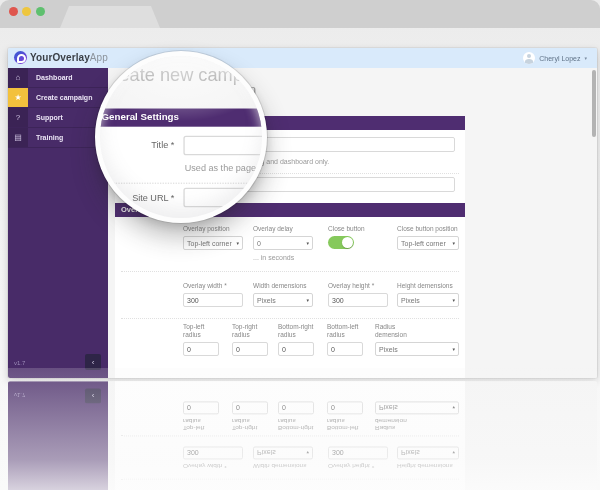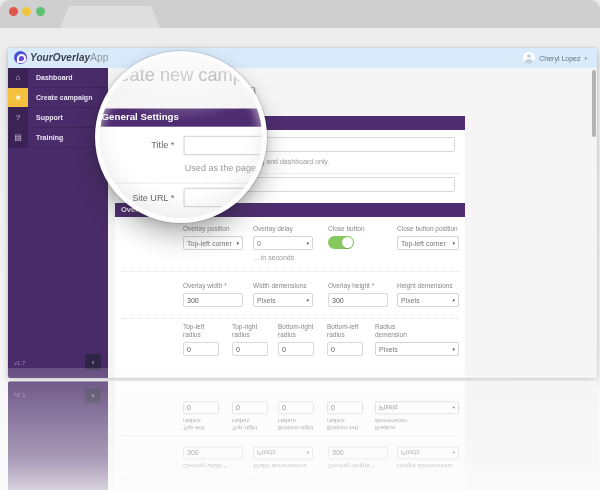--- a/index.html
+++ b/index.html
@@ -20,21 +20,21 @@
   
   .window{position:absolute;left:8px;top:48px;width:589px;height:330px;background:#f5f5f5;
     border-radius:2px;overflow:hidden;box-shadow:0 3px 9px rgba(0,0,0,.18),0 0 0 1px rgba(0,0,0,.05);}
   .appbar{position:absolute;left:0;top:0;width:100%;height:20px;background:#d9eafb;}
   .logo{position:absolute;left:6px;top:3px;display:flex;align-items:center;gap:3px;}
   .logomark{width:13px;height:13px;border-radius:50%;
     background:linear-gradient(140deg,#4556d4 25%,#7e3ed8 85%);position:relative;display:inline-block;}
   .logomark::after{content:"";position:absolute;left:3px;top:3px;width:5px;height:5px;
     border:2px solid #fff;border-radius:50% 50% 50% 10%;}
   .logotext{font-size:10px;letter-spacing:.1px;}
-  .logotext b{color:#3a3f46;font-weight:bold;font-style:italic;}
+  .logotext b{color:#3a3f46;font-weight:bold;}
   .logotext i{color:#8d949c;font-style:normal;}
   .user{position:absolute;right:10px;top:4px;display:flex;align-items:center;gap:4px;cursor:pointer;}
   .avatar{width:12px;height:12px;border-radius:50%;background:#ffffff;position:relative;overflow:hidden;}
   .avatar::before{content:"";position:absolute;left:4px;top:2px;width:4px;height:4px;border-radius:50%;background:#c7d3de;}
   .avatar::after{content:"";position:absolute;left:2px;top:7px;width:8px;height:5px;border-radius:50% 50% 0 0;background:#c7d3de;}
   .uname{font-size:7px;color:#5f7287;}
   .ucaret{font-size:5px;color:#7b8ca0;}
 
   
   .sidebar{position:absolute;left:0;top:20px;width:100px;height:310px;background:#482b68;}

